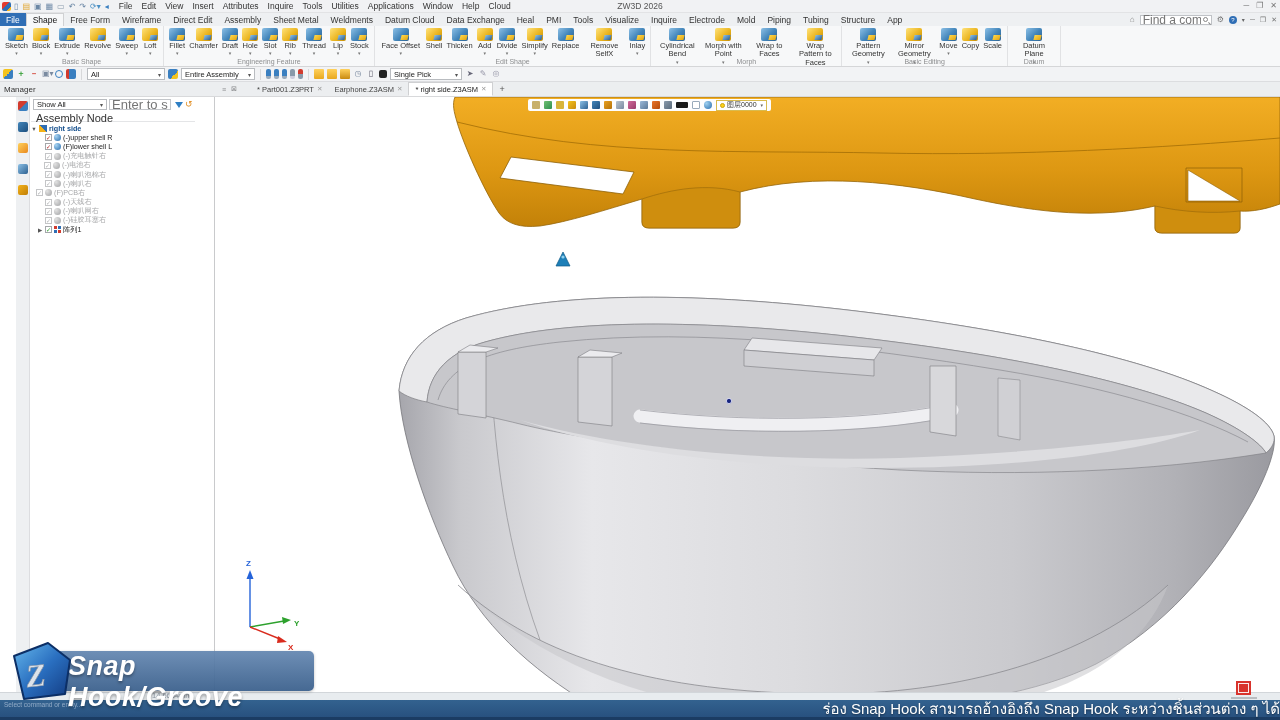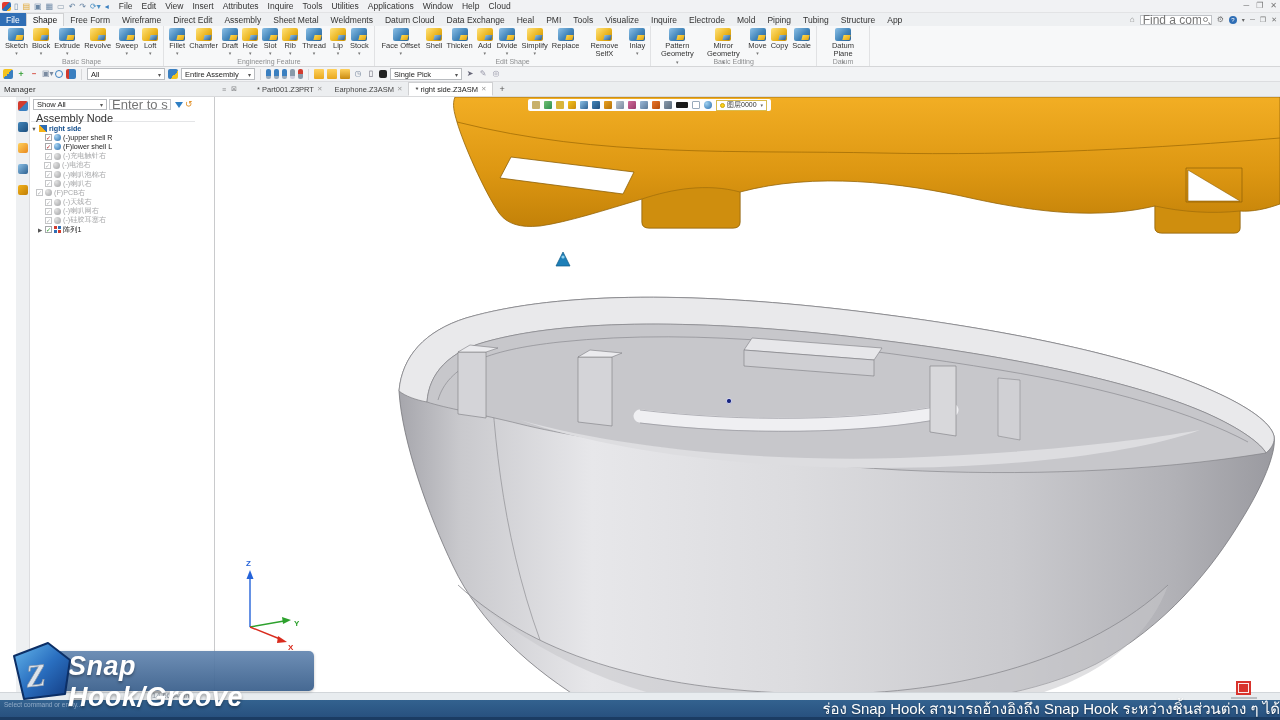--- a/index.html
+++ b/index.html
@@ -131,20 +131,21 @@
     <span class="menu-item">Insert</span>
     <span class="menu-item">Attributes</span>
     <span class="menu-item">Inquire</span>
     <span class="menu-item">Tools</span>
     <span class="menu-item">Utilities</span>
     <span class="menu-item">Applications</span>
     <span class="menu-item">Window</span>
     <span class="menu-item">Help</span>
     <span class="menu-item">Cloud</span>
   </div>
+  <div class="wtitle">ZW3D 2026</div>
   <div class="wbtns">
     <span>─</span>
     <span>❐</span>
     <span>✕</span>
   </div>
 </div>
 
 <div class="ribbontabs">
   <span class="rtab file">File</span>
   <span class="rtab active">Shape</span>
@@ -284,20 +285,39 @@
       </div>
     <div class="rbtn dd">
         <div class="ricon"></div>
         <span class="rlabel">Inlay</span>
       </div>
     <div class="gname">Edit Shape</div>
   </div>
   <div class="rgroup">
     <div class="rbtn wide dd">
         <div class="ricon"></div>
+        <span class="rlabel">Cylindrical Bend</span>
+      </div>
+    <div class="rbtn wide dd">
+        <div class="ricon"></div>
+        <span class="rlabel">Morph with Point</span>
+      </div>
+    <div class="rbtn wide">
+        <div class="ricon"></div>
+        <span class="rlabel">Wrap to Faces</span>
+      </div>
+    <div class="rbtn wide">
+        <div class="ricon"></div>
+        <span class="rlabel">Wrap Pattern to Faces</span>
+      </div>
+    <div class="gname">Morph</div>
+  </div>
+  <div class="rgroup">
+    <div class="rbtn wide dd">
+        <div class="ricon"></div>
         <span class="rlabel">Pattern Geometry</span>
       </div>
     <div class="rbtn wide dd">
         <div class="ricon"></div>
         <span class="rlabel">Mirror Geometry</span>
       </div>
     <div class="rbtn dd">
         <div class="ricon"></div>
         <span class="rlabel">Move</span>
       </div>

